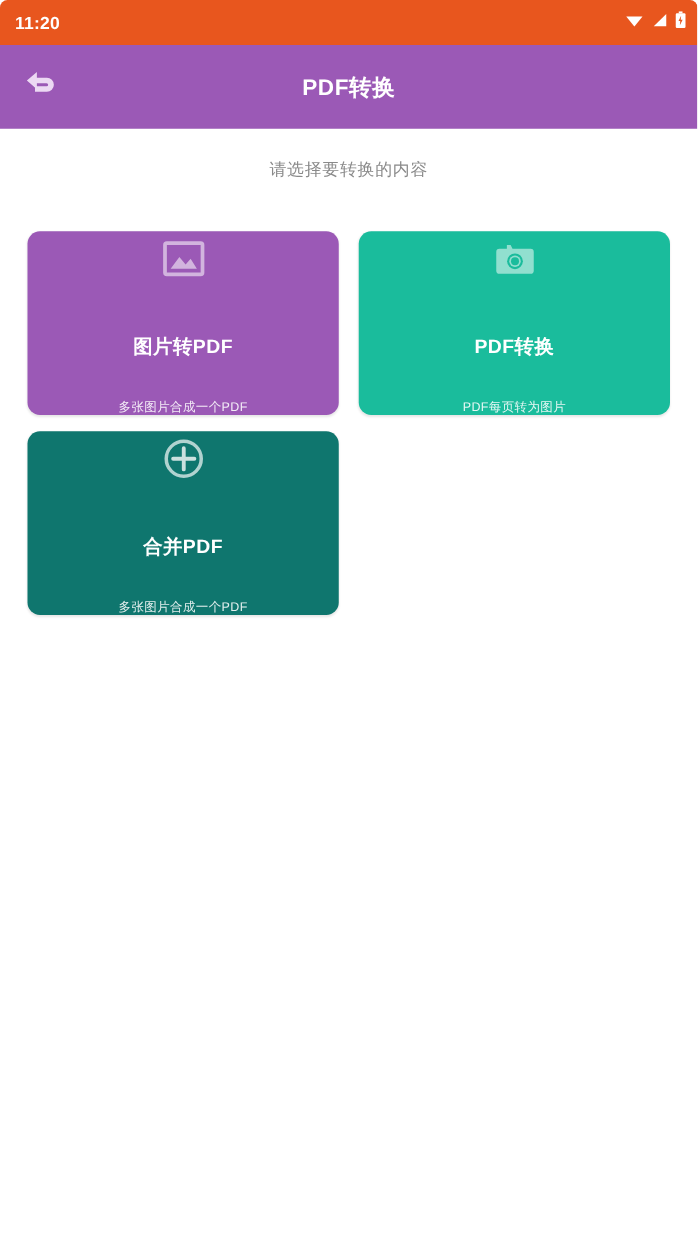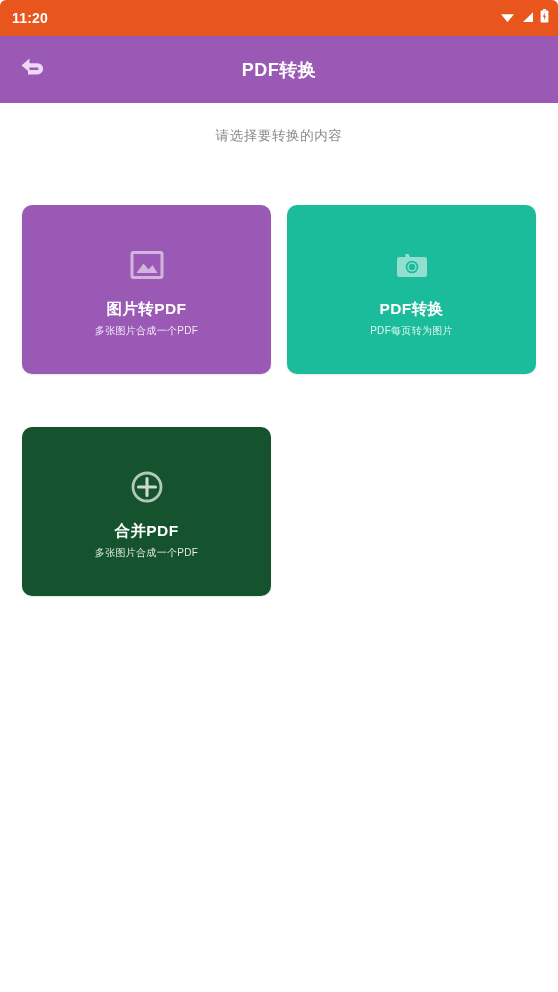--- a/index.html
+++ b/index.html
@@ -68,40 +68,39 @@
   
   #content {
     background:#ffffff;
     padding-top:24px;
   }
   #subtitle {
     text-align:center;
     color:#8A8A8A;
     font-size:13.5px;
     letter-spacing:0.6px;
-    margin-bottom:20px;
+    margin-bottom:40px;
   }
 
   #card-grid {
     display:grid;
     grid-template-columns:1fr 1fr;
     gap:13px 16px;
     padding:0 22px;
   }
   .card {
-    height:169px;
+    height:147px;
     border-radius:10px;
     display:flex;
     flex-direction:column;
     align-items:center;
-    justify-content:center;
+    justify-content:space-between;
     cursor:pointer;
     position:relative;
     box-shadow:0 1px 2px rgba(0,0,0,0.10);
-    margin-top:40px;
   }
   .card-icon {
     width:44px; height:44px;
     display:flex; align-items:center; justify-content:center;
     margin-bottom:13px;
   }
   .card-title {
     color:#ffffff;
     font-size:15.5px;
     font-weight:bold;
@@ -178,21 +177,21 @@
             <path d="M13.5 9 L16.5 9 L18 12 L32.5 12 A2.5 2.5 0 0 1 35 14.5 L35 29.5 A2.5 2.5 0 0 1 32.5 32 L7.5 32 A2.5 2.5 0 0 1 5 29.5 L5 14.5 A2.5 2.5 0 0 1 7.5 12 L13.5 12 Z" fill="rgba(255,255,255,0.52)"></path>
             <circle cx="20" cy="22" r="6.3" fill="#1ABC9C"></circle>
             <circle cx="20" cy="22" r="4.6" fill="rgba(255,255,255,0.52)"></circle>
             <circle cx="20" cy="22" r="3.2" fill="#1ABC9C"></circle>
           </svg>
         </span>
         <div class="card-title">PDF转换</div>
         <div class="card-sub">PDF每页转为图片</div>
       </div>
 
-      <div class="card" style="background:#14532d">
+      <div class="card" style="background:#0f766e">
         <span class="card-icon">
           <svg width="40" height="40" viewBox="0 0 40 40">
             <circle cx="20" cy="20" r="14" fill="none" stroke="rgba(255,255,255,0.68)" stroke-width="2.8"></circle>
             <path d="M20 11.5 L20 28.5 M11.5 20 L28.5 20" stroke="rgba(255,255,255,0.78)" stroke-width="3.1" stroke-linecap="round"></path>
           </svg>
         </span>
         <div class="card-title">合并PDF</div>
         <div class="card-sub">多张图片合成一个PDF</div>
       </div>
 

